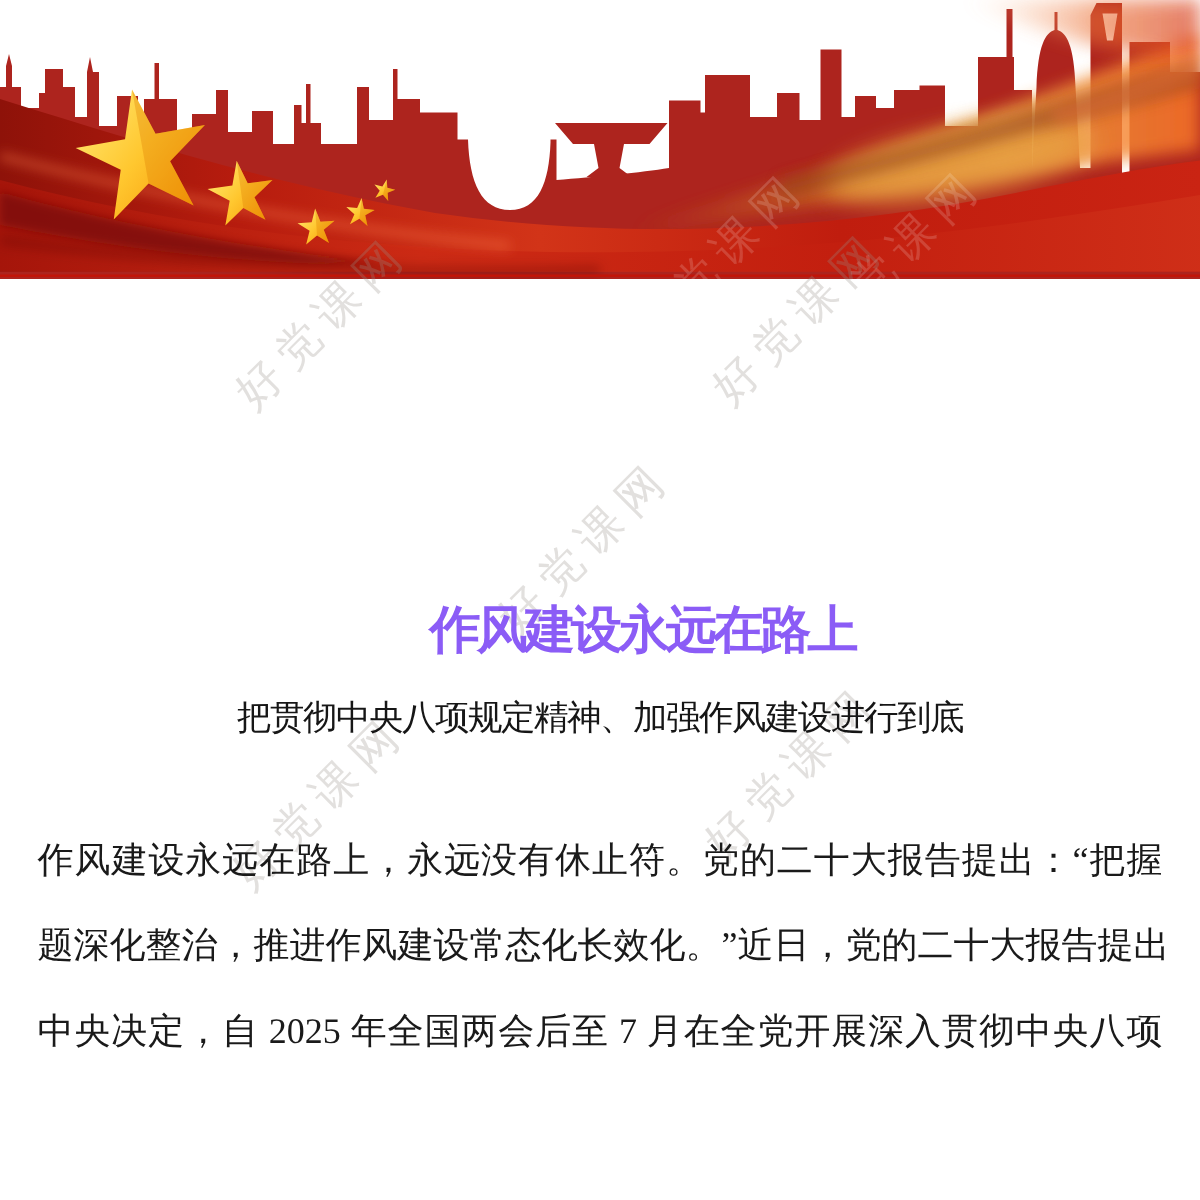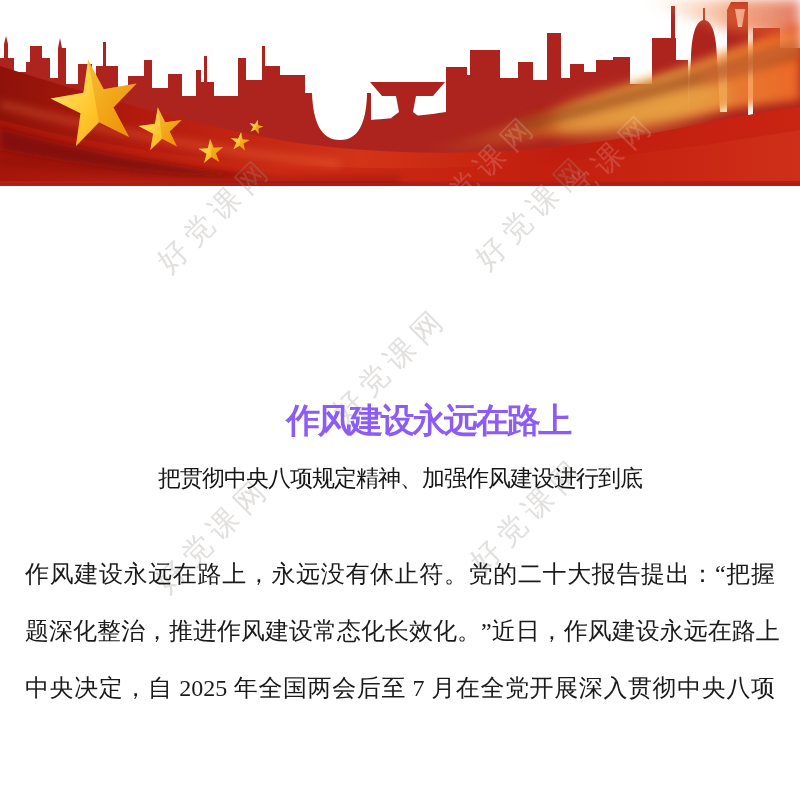--- a/index.html
+++ b/index.html
@@ -121,17 +121,17 @@
     <span class="wm" style="left:390px;top:365px;">好党课网</span>
     <span class="wm" style="left:213px;top:535px;">好党课网</span>
     <span class="wm" style="left:528px;top:515px;">好党课网</span>
   </div>
 
   <h1 class="title">作风建设永远在路上</h1>
   <h2 class="subtitle">把贯彻中央八项规定精神、加强作风建设进行到底</h2>
 
   <div class="bodytext">
     <p class="body-line">作风建设永远在路上，永远没有休止符。党的二十大报告提出：“把握</p>
-    <p class="body-line">题深化整治，推进作风建设常态化长效化。”近日，作风建设永远在路上</p>
+    <p class="body-line">题深化整治，推进作风建设常态化长效化。”近日，党的二十大报告提出</p>
     <p class="body-line">中央决定，自 2025 年全国两会后至 7 月在全党开展深入贯彻中央八项</p>
   </div>
 
 </div>
 
 </body></html>

